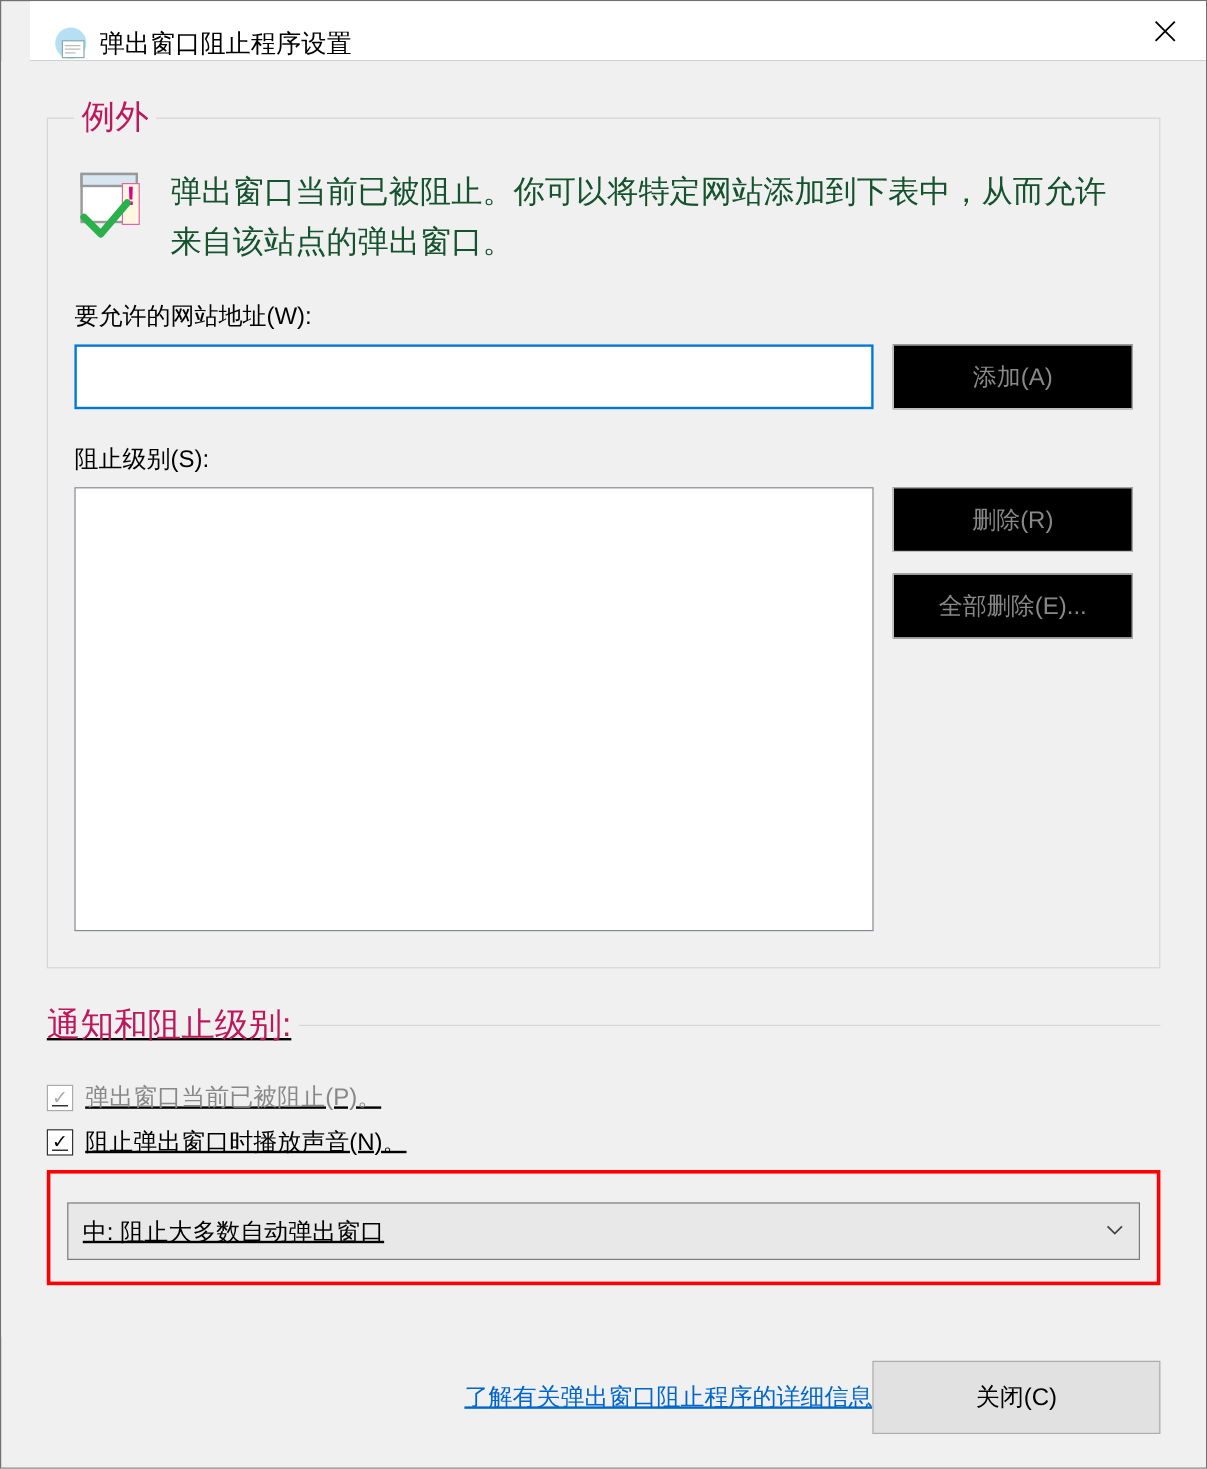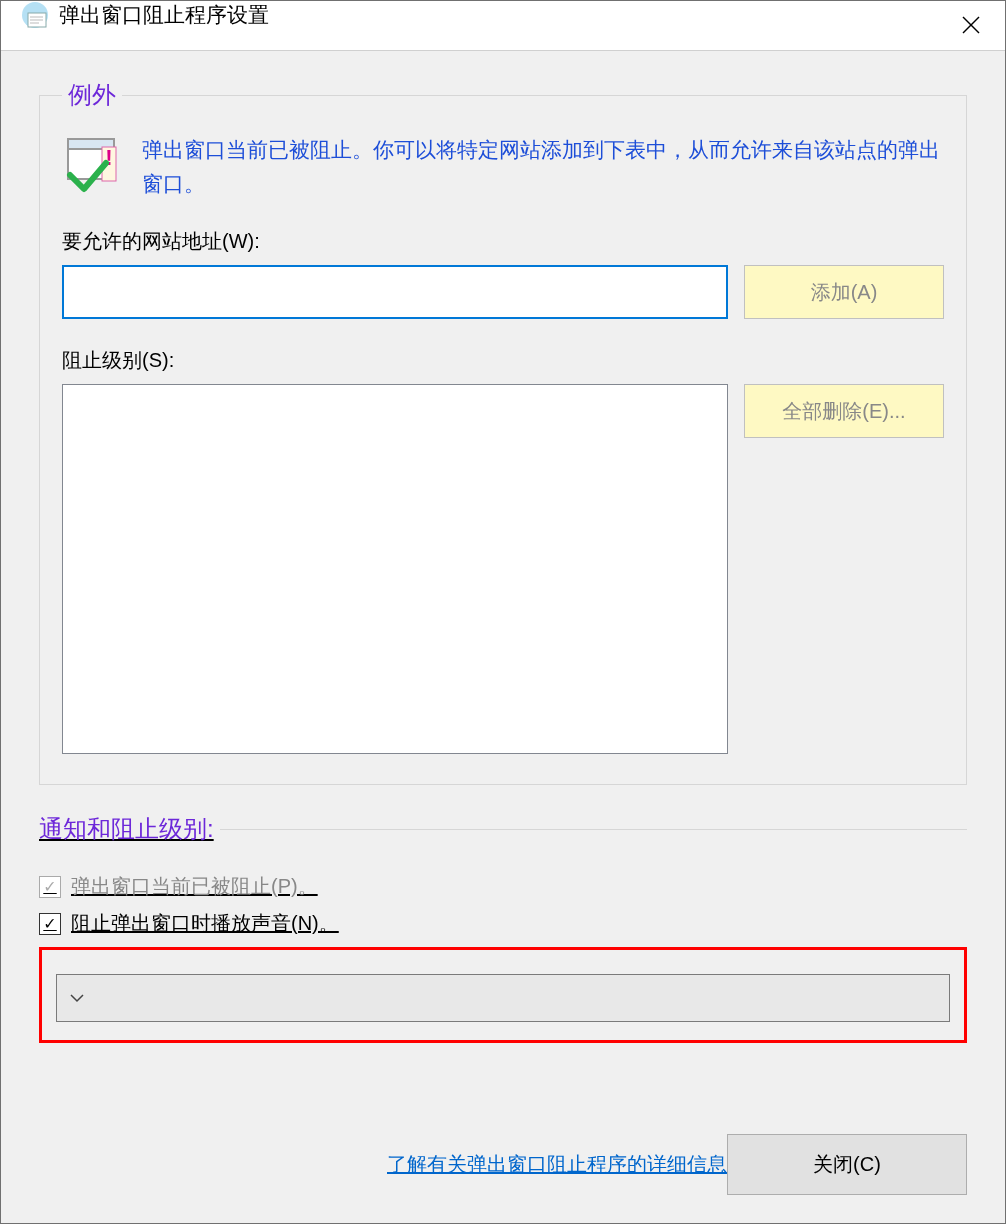--- a/index.html
+++ b/index.html
@@ -17,22 +17,23 @@
       background: #f0f0f0;
       border: 1px solid #707070;
       display: flex;
       flex-direction: column;
     }
     .titlebar {
       height: 50px;
       background: #ffffff;
       border-bottom: 1px solid #d0d0d0;
       display: flex;
-      align-items: flex-start;
+      align-items: flex-end;
       padding: 0 4px;
+      margin-left: 24px;
     }
     .title-icon {
       width: 28px;
       height: 28px;
       margin: 0 10px 0 16px;
       position: relative;
     }
     .title-text {
       font-size: 21px;
       color: #000;
@@ -53,38 +54,38 @@
       padding: 28px 38px 0 38px;
       background: #f0f0f0;
     }
     fieldset {
       border: 1px solid #d6d6d6;
       padding: 22px 22px 30px 22px;
       margin-bottom: 28px;
     }
     legend {
       padding: 0 6px;
-      font-size: 24px;
-      color: #6d28d9;
+      font-size: 28px;
+      color: #be185d;
     }
     .info-row {
       display: flex;
       align-items: flex-start;
       gap: 20px;
       margin-bottom: 28px;
     }
     .info-icon {
       width: 60px;
       height: 60px;
       flex-shrink: 0;
     }
     .info-text {
-      font-size: 21px;
+      font-size: 26px;
       line-height: 1.6;
-      color: #1d4ed8;
+      color: #14532d;
       flex: 1;
     }
     .label {
       font-size: 20px;
       color: #000000;
       margin-bottom: 10px;
       display: block;
     }
     .input-row {
       display: flex;
@@ -105,21 +106,21 @@
       height: 54px;
       background: #e1e1e1;
       border: 1px solid #adadad;
       font-size: 20px;
       color: #000;
       cursor: pointer;
       font-family: inherit;
     }
     .btn.disabled {
       color: #888;
-      background: #fef9c3;
+      background: #000000;
       border: 1px solid #c0c0c0;
       cursor: default;
     }
     .list-row {
       display: flex;
       gap: 16px;
     }
     .listbox {
       flex: 1;
       height: 370px;
@@ -250,40 +251,42 @@
       <label class="label">要允许的网站地址(W):</label>
       <div class="input-row">
         <input class="text-input" type="text" value="" style="">
         <button class="btn disabled">添加(A)</button>
       </div>
 
       <label class="label">阻止级别(S):</label>
       <div class="list-row">
         <div class="listbox"></div>
         <div class="btn-col">
+          <button class="btn disabled">删除(R)</button>
           <button class="btn disabled">全部删除(E)...</button>
         </div>
       </div>
     </fieldset>
 
     <fieldset class="notif-fieldset">
       <legend>通知和阻止级别:</legend>
 
       <div class="checkbox-row disabled">
         <span class="checkbox">✓</span>
         <span>弹出窗口当前已被阻止(P)。</span>
       </div>
 
       <div class="checkbox-row">
         <span class="checkbox">✓</span>
         <span>阻止弹出窗口时播放声音(N)。</span>
       </div>
 
       <div class="highlight-box">
         <div class="select-box">
+          <span>中: 阻止大多数自动弹出窗口</span>
           <span class="chevron">
             <svg width="16" height="10" viewBox="0 0 16 10">
                 <polyline points="2,2 8,8 14,2" fill="none" stroke="#444" stroke-width="1.5"></polyline>
               </svg>
           </span>
         </div>
       </div>
     </fieldset>
 
   </div>

